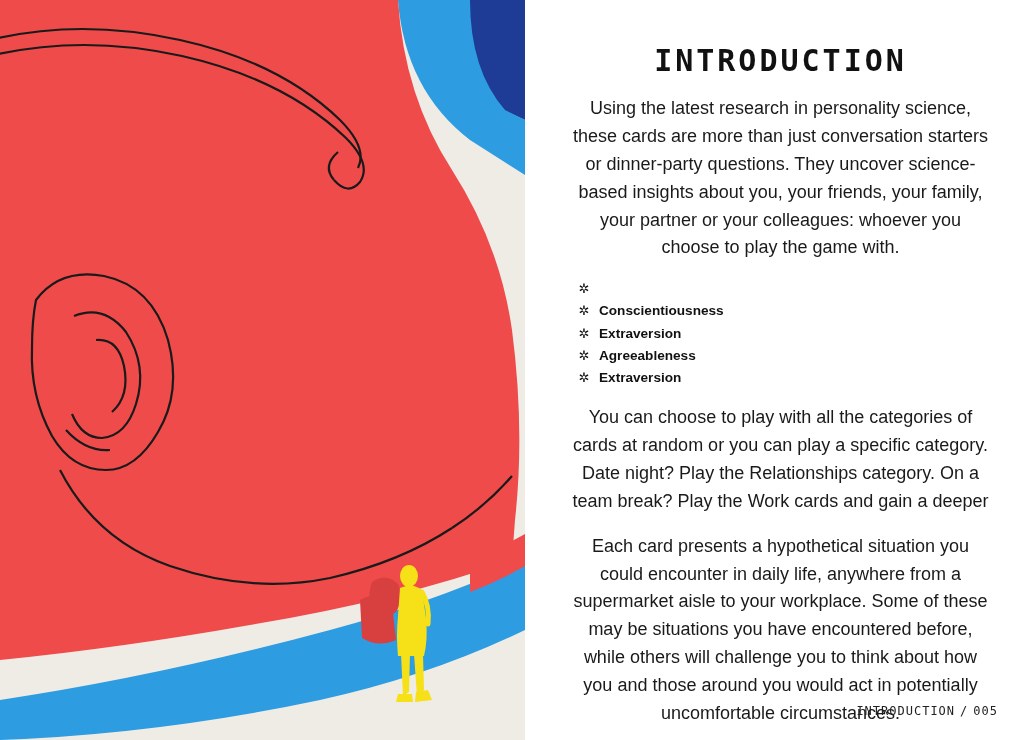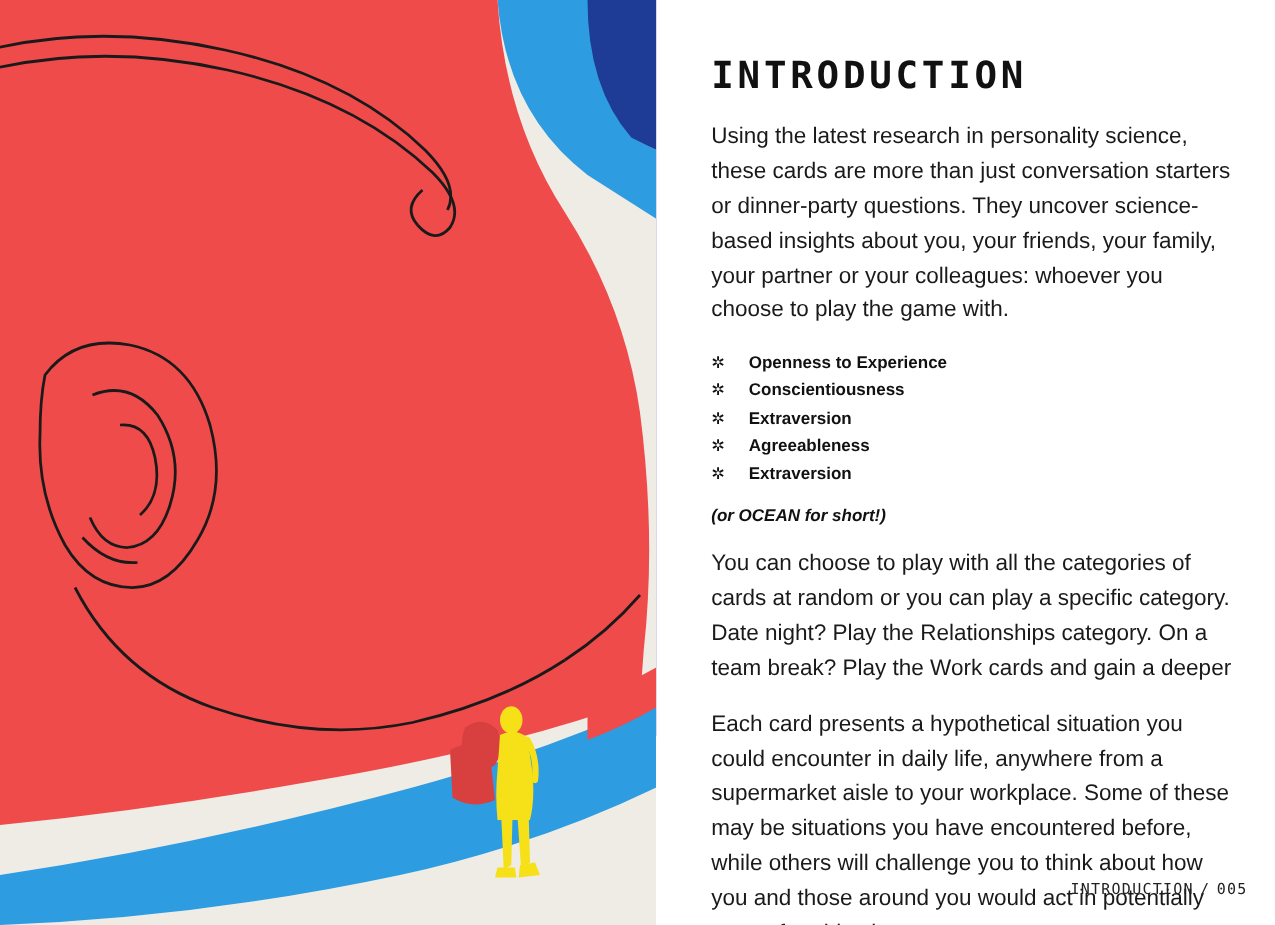--- a/index.html
+++ b/index.html
@@ -12,20 +12,21 @@
     height: 740px;
     overflow: hidden;
     font-family: "Liberation Sans", sans-serif;
   }
   .page {
     position: relative;
     width: 1020px;
     height: 589px;
     display: flex;
     background: #4c1d95;
+    text-align: center;
   }
 
   
   .illustration {
     position: relative;
     width: 525px;
     height: 740px;
     background: #efece6;
     overflow: hidden;
     flex: 0 0 525px;
@@ -160,41 +161,39 @@
 
     <h1 class="title">INTRODUCTION</h1>
 
 
     <p class="body">Using the latest research in personality science, these cards are more than just conversation starters or dinner-party questions. They uncover science-based insights about you, your friends, your family, your partner or your colleagues: whoever you choose to play the game with.</p>
 
 
     <ul class="traits">
       <li>
         <span class="star">✲</span>
-        <span>Openness to Experience</span>
       </li>
       <li>
         <span class="star">✲</span>
         <span>Conscientiousness</span>
       </li>
       <li>
         <span class="star">✲</span>
         <span>Extraversion</span>
       </li>
       <li>
         <span class="star">✲</span>
         <span>Agreeableness</span>
       </li>
       <li>
         <span class="star">✲</span>
         <span>Extraversion</span>
       </li>
     </ul>
 
-    <div class="ocean">(or OCEAN for short!)</div>
 
     <p class="body">You can choose to play with all the categories of cards at random or you can play a specific category. Date night? Play the Relationships category. On a team break? Play the Work cards and gain a deeper</p>
 
     <p class="body">Each card presents a hypothetical situation you could encounter in daily life, anywhere from a supermarket aisle to your workplace. Some of these may be situations you have encountered before, while others will challenge you to think about how you and those around you would act in potentially uncomfortable circumstances.</p>
 
     <div class="footer">
       <span>INTRODUCTION</span><span class="sep">/</span><span>005</span>
     </div>
 
   </div>

